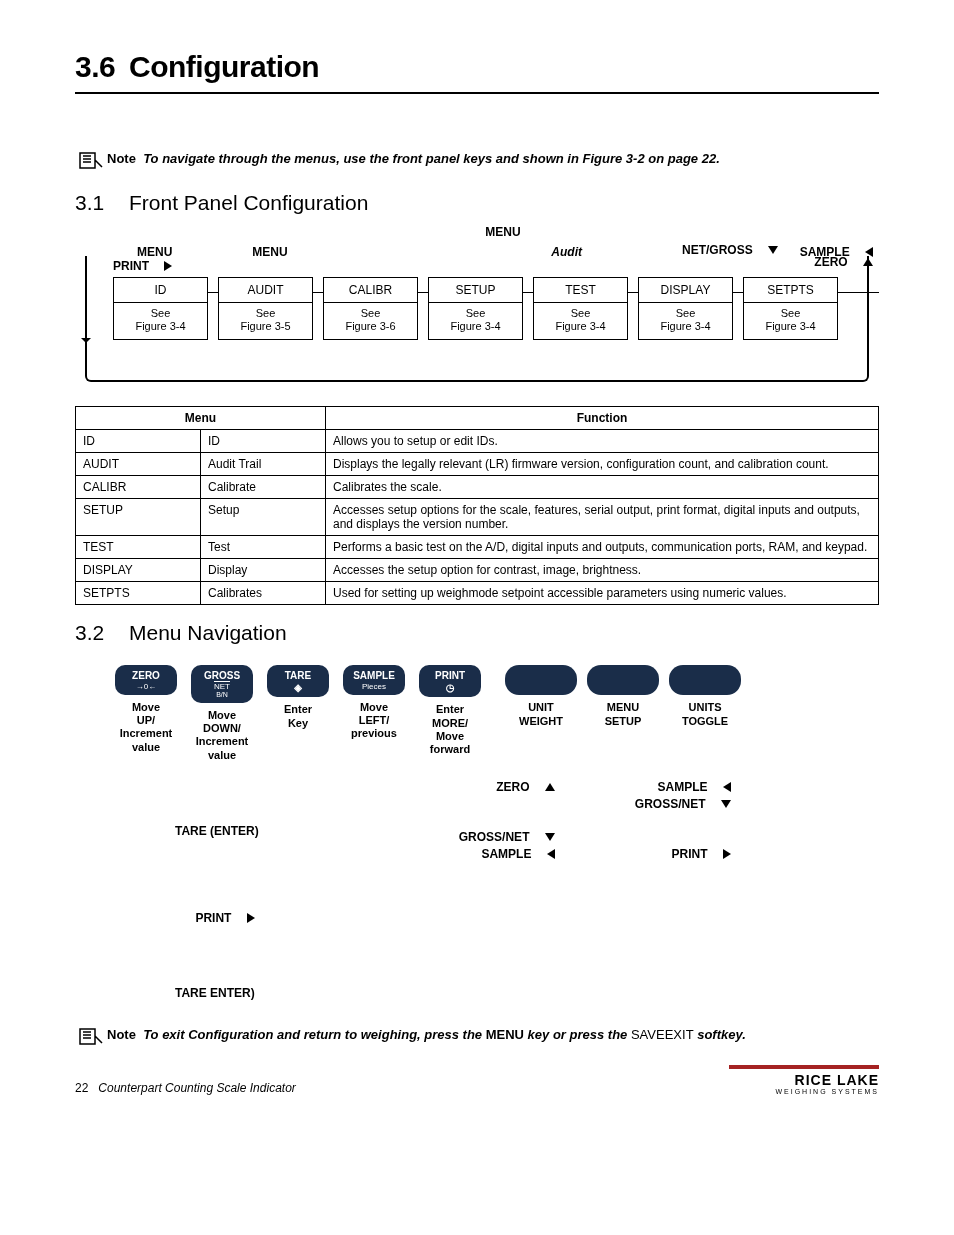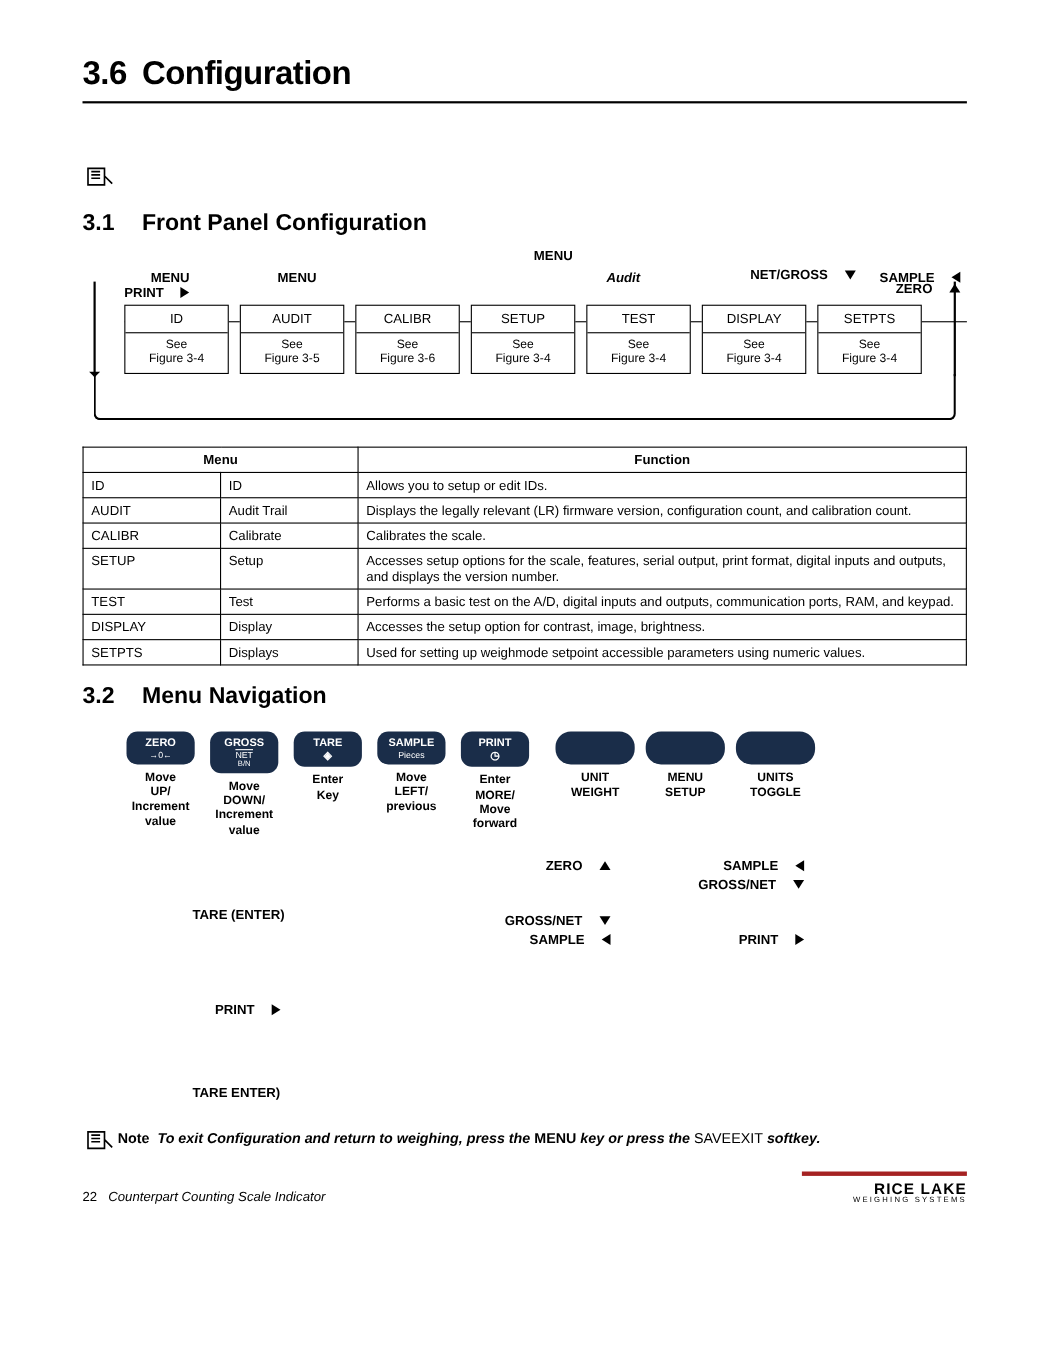--- a/index.html
+++ b/index.html
@@ -1,17 +1,17 @@
 <!DOCTYPE html>
 <html><head>
   <meta charset="utf-8">
   <style>
     body{font-family:Arial,Helvetica,sans-serif;margin:0;padding:50px 75px 30px;color:#000;font-size:13px}
     h1{font-family:Arial,sans-serif;font-size:30px;font-weight:bold;margin:0 0 8px;letter-spacing:-.5px;font-stretch:condensed}
-    h2{font-family:Arial,sans-serif;font-size:21px;font-weight:bold;margin:16px 0 10px;font-stretch:condensed}
+    h2{font-family:Arial,sans-serif;font-size:21px;font-weight:normal;margin:16px 0 10px;font-stretch:condensed}
     .hnum{display:inline-block;width:54px}
     .rule{border-bottom:2px solid #000;margin:0 0 55px}
     .noterow{display:flex;align-items:flex-start;margin:25px 0 6px}
     .noteicon{width:32px;height:26px;display:flex;align-items:center;justify-content:center}
     .noteicon svg{width:28px;height:24px}
     .notetxt{padding-top:2px}
     .notetxt b{font-weight:bold}
     .notetxt .it{font-style:italic;font-weight:bold}
     .diagram{position:relative;margin:10px 0 24px}
     .navkeys{display:flex;justify-content:space-between;margin:4px 0}
@@ -60,20 +60,21 @@
 
 <h1><span class="hnum">3.6</span><span>Configuration</span></h1>
 <div class="rule"></div>
 
 <div class="noterow">
   <span class="noteicon">
     <svg viewBox="0 0 28 24">
         <path d="M3 3 L18 3 L18 18 L3 18 Z M6 6 L14 6 M6 9 L14 9 M6 12 L14 12 M18 10 L25 17" stroke="#000" fill="none" stroke-width="1.5"></path>
       </svg>
   </span>
+  <span class="notetxt"><b>Note</b>&nbsp; <span class="it">To navigate through the menus, use the front panel keys and shown in Figure 3-2 on page 22.</span></span>
 </div>
 
 <h2><span class="hnum">3.1</span><span>Front Panel Configuration</span></h2>
 
 <div class="diagram">
   <div class="menucenter">MENU</div>
   <div class="navkeys">
     <div class="kleft">
       <div>MENU</div>
       <div class="navline"><span>PRINT</span>&nbsp;<span class="gutri right-open"></span></div>
@@ -158,21 +159,21 @@
         <td style="width:110px">Test</td>
         <td>Performs a basic test on the A/D, digital inputs and outputs, communication ports, RAM, and keypad.</td>
       </tr>
       <tr>
         <td style="width:110px">DISPLAY</td>
         <td style="width:110px">Display</td>
         <td>Accesses the setup option for contrast, image, brightness.</td>
       </tr>
       <tr>
         <td style="width:110px">SETPTS</td>
-        <td style="width:110px">Displays</td>
+        <td style="width:110px">Calibrates</td>
         <td>Used for setting up weighmode setpoint accessible parameters using numeric values.</td>
       </tr>
     </tbody>
 </table>
 
 <h2><span class="hnum">3.2</span><span>Menu Navigation</span></h2>
 
 <div class="keypanel">
   <div id="keycols" style="display:flex;gap:14px">
       <div class="kcol">

